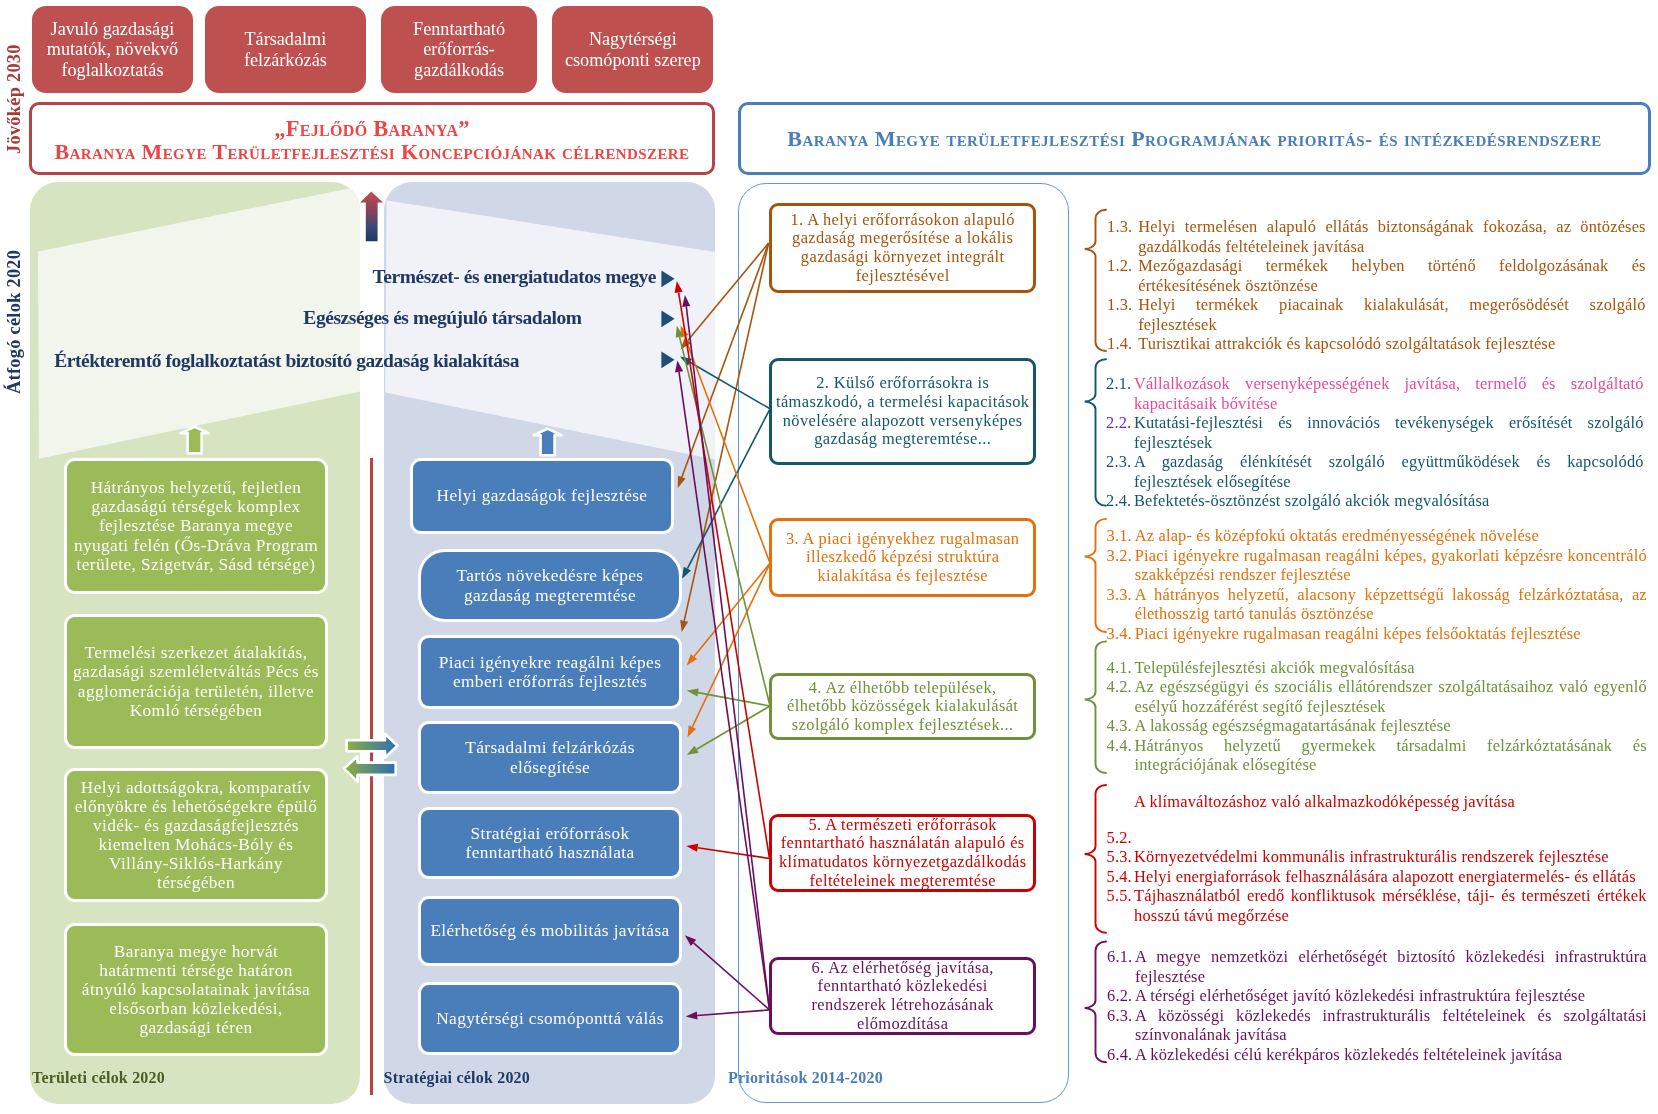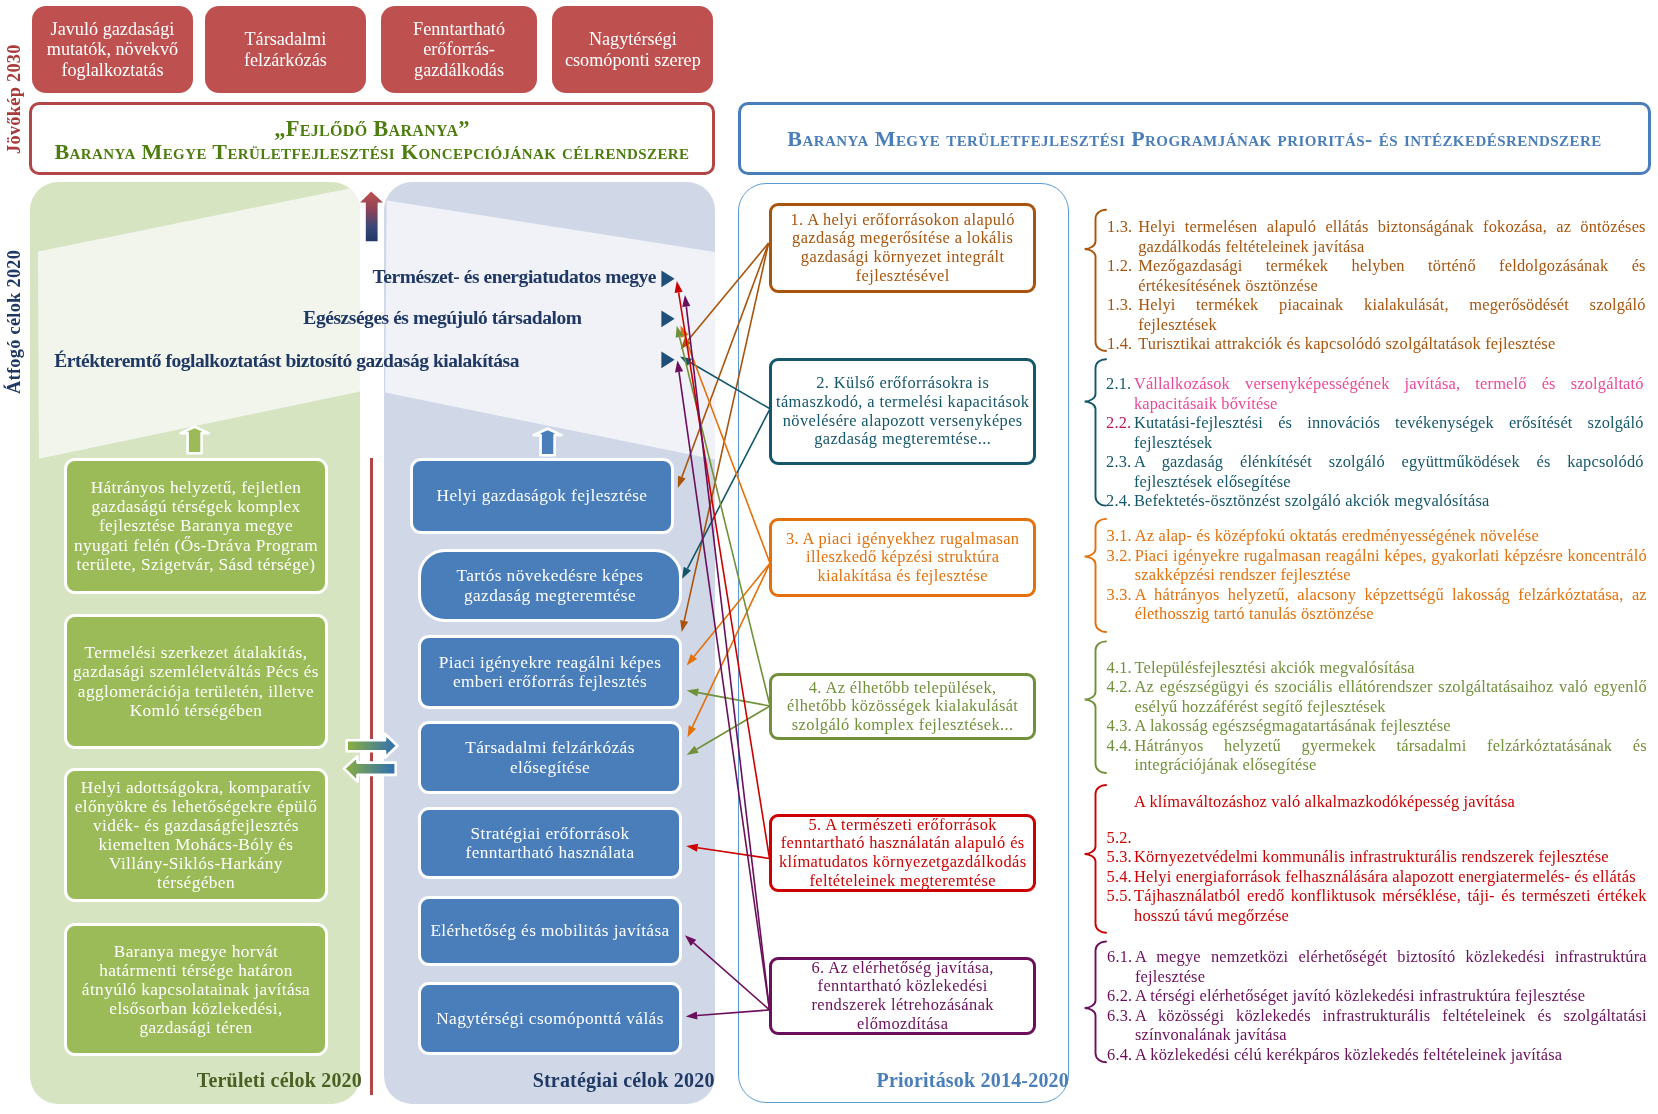--- a/index.html
+++ b/index.html
@@ -17,42 +17,42 @@
 .sidelabel{font-weight:bold;font-size:18.3px;letter-spacing:0.3px;white-space:nowrap;
            transform-origin:0 0;transform:rotate(-90deg);}
 .gbox{background:#9BBB59;border:3px solid #ffffff;border-radius:11px;color:#ffffff;
       display:flex;align-items:center;justify-content:center;text-align:center;
       font-size:17.3px;letter-spacing:0.4px;line-height:19.1px;white-space:pre-line;}
 .bbox{background:#4A7EBB;border:3px solid #ffffff;border-radius:11px;color:#ffffff;
       display:flex;align-items:center;justify-content:center;text-align:center;
       font-size:17.3px;letter-spacing:0.4px;line-height:19.1px;white-space:pre-line;}
 .pbox{background:#fff;border-radius:9px;display:flex;align-items:center;
       justify-content:center;text-align:center;font-size:16.4px;letter-spacing:0.4px;line-height:18.6px;padding:0 2px;white-space:pre-line;}
-.footlabel{font-weight:bold;font-size:20px;letter-spacing:0.2px;text-align:right;font-family:Liberation Serif, serif;}
+.footlabel{font-weight:bold;font-size:16px;letter-spacing:0.2px;text-align:left;font-family:Liberation Serif, serif;}
 .goal{font-weight:bold;font-size:19.5px;letter-spacing:-0.45px;color:#1F3864;white-space:nowrap;text-align:right;}
 .mrow{display:flex;font-size:16.4px;line-height:1.19;letter-spacing:0.18px;}
 .mnum{flex:0 0 auto;width:33px;}
 .mtxt{text-align:justify;text-justify:inter-word;flex:1 1 auto;}
 </style>
 </head>
 <body>
 
 <div class="abs sidelabel" style="left:4.0px;top:153.5px;color:#A83A3A;">Jövőkép 2030</div>
 <div class="abs sidelabel" style="left:4.0px;top:393.5px;color:#1F3864;">Átfogó célok 2020</div>
 <div class="abs vbox" style="left:32.1px;top:5.9px;width:160.8px;height:87.4px;">Javuló gazdasági
 mutatók, növekvő
 foglalkoztatás</div>
 <div class="abs vbox" style="left:204.6px;top:5.9px;width:161.6px;height:87.4px;">Társadalmi
 felzárkózás</div>
 <div class="abs vbox" style="left:380.7px;top:5.9px;width:156.7px;height:87.4px;">Fenntartható
 erőforrás-
 gazdálkodás</div>
 <div class="abs vbox" style="left:552.4px;top:5.9px;width:160.9px;height:87.4px;">Nagytérségi
 csomóponti szerep</div>
-<div class="abs hdrbox" style="left:29px;top:102px;width:686px;height:73px;border:3.5px solid #B24545;color:#4d7c0f;">
+<div class="abs hdrbox" style="left:29px;top:102px;width:686px;height:73px;border:3.5px solid #B24545;color:#ef4444;">
     <div class="sc" style="font-size:22.5px;letter-spacing:0.3px;font-weight:bold;line-height:22.5px;margin-top:4px;">„Fejlődő Baranya”</div>
     <div class="sc" style="font-size:22px;letter-spacing:0.4px;font-weight:bold;line-height:23.5px;margin-top:-1px;">Baranya Megye Területfejlesztési Koncepciójának célrendszere</div>
   </div>
 <div class="abs hdrbox" style="left:738px;top:102px;width:913px;height:73px;border:3.5px solid #4A7EBB;color:#4A7EBB;">
     <div class="sc" style="font-size:22px;letter-spacing:0.45px;font-weight:bold;">Baranya Megye területfejlesztési Programjának prioritás- és intézkedésrendszere</div>
   </div>
 <div class="abs" style="left:29.8px;top:182.2px;width:330px;height:921.5px;background:#D7E4C2;border-radius:28px;overflow:hidden;">
   <svg width="330" height="922" style="position:absolute;left:0;top:0;">
     <polygon points="8.0,69.4 345,1.3 345,206.4 8.9,276.8" fill="#F2F5EC"></polygon>
   </svg>
@@ -219,21 +219,21 @@
 </div>
 <svg class="abs" width="1658" height="1114" style="left:0;top:0;pointer-events:none;">
     <path d="M1106.0,209.8 C1100.4,209.8 1095.5,213.2 1095.5,218.8 L1095.5,241.5 C1095.5,246.2 1089.2,249.0 1084.6,249.0 C1089.2,249.0 1095.5,251.8 1095.5,256.5 L1095.5,342.0 C1095.5,347.6 1100.4,351.0 1106.0,351.0" fill="none" stroke="#A8540C" stroke-width="1.9" stroke-linecap="round"></path>
   </svg>
 <div class="abs" style="left:1106px;top:374px;width:537.7px;">
   <div class="mrow">
       <div class="mnum" style="width:27.9px;color:#14576B;">2.1.</div>
       <div class="mtxt" style="color:#ec4899;">Vállalkozások versenyképességének javítása, termelő és szolgáltató kapacitásaik bővítése</div>
     </div>
   <div class="mrow">
-      <div class="mnum" style="width:27.9px;color:#be185d;">2.2.</div>
+      <div class="mnum" style="width:27.9px;color:#6d28d9;">2.2.</div>
       <div class="mtxt" style="color:#14576B;">Kutatási-fejlesztési és innovációs tevékenységek erősítését szolgáló fejlesztések</div>
     </div>
   <div class="mrow">
       <div class="mnum" style="width:27.9px;color:#14576B;">2.3.</div>
       <div class="mtxt" style="color:#14576B;">A gazdaság élénkítését szolgáló együttműködések és kapcsolódó fejlesztések elősegítése</div>
     </div>
   <div class="mrow">
       <div class="mnum" style="width:27.9px;color:#14576B;">2.4.</div>
       <div class="mtxt" style="color:#14576B;">Befektetés-ösztönzést szolgáló akciók megvalósítása</div>
     </div>
@@ -247,20 +247,24 @@
       <div class="mtxt" style="color:#E3700A;">Az alap- és középfokú oktatás eredményességének növelése</div>
     </div>
   <div class="mrow">
       <div class="mnum" style="width:28.2px;color:#E3700A;">3.2.</div>
       <div class="mtxt" style="color:#E3700A;">Piaci igényekre rugalmasan reagálni képes, gyakorlati képzésre koncentráló szakképzési rendszer fejlesztése</div>
     </div>
   <div class="mrow">
       <div class="mnum" style="width:28.2px;color:#E3700A;">3.3.</div>
       <div class="mtxt" style="color:#E3700A;">A hátrányos helyzetű, alacsony képzettségű lakosság felzárkóztatása, az élethosszig tartó tanulás ösztönzése</div>
     </div>
+  <div class="mrow">
+      <div class="mnum" style="width:28.2px;color:#E3700A;">3.4.</div>
+      <div class="mtxt" style="color:#E3700A;">Piaci igényekre rugalmasan reagálni képes felsőoktatás fejlesztése</div>
+    </div>
 </div>
 <svg class="abs" width="1658" height="1114" style="left:0;top:0;pointer-events:none;">
     <path d="M1106.0,518.9 C1100.4,518.9 1095.5,522.3 1095.5,527.9 L1095.5,549.0 C1095.5,553.6 1089.2,556.5 1084.6,556.5 C1089.2,556.5 1095.5,559.4 1095.5,564.0 L1095.5,623.0 C1095.5,628.6 1100.4,632.0 1106.0,632.0" fill="none" stroke="#E3700A" stroke-width="1.9" stroke-linecap="round"></path>
   </svg>
 <div class="abs" style="left:1106.5px;top:657.5px;width:540.3px;">
   <div class="mrow">
       <div class="mnum" style="width:28px;color:#71903A;">4.1.</div>
       <div class="mtxt" style="color:#71903A;">Településfejlesztési akciók megvalósítása</div>
     </div>
   <div class="mrow">

